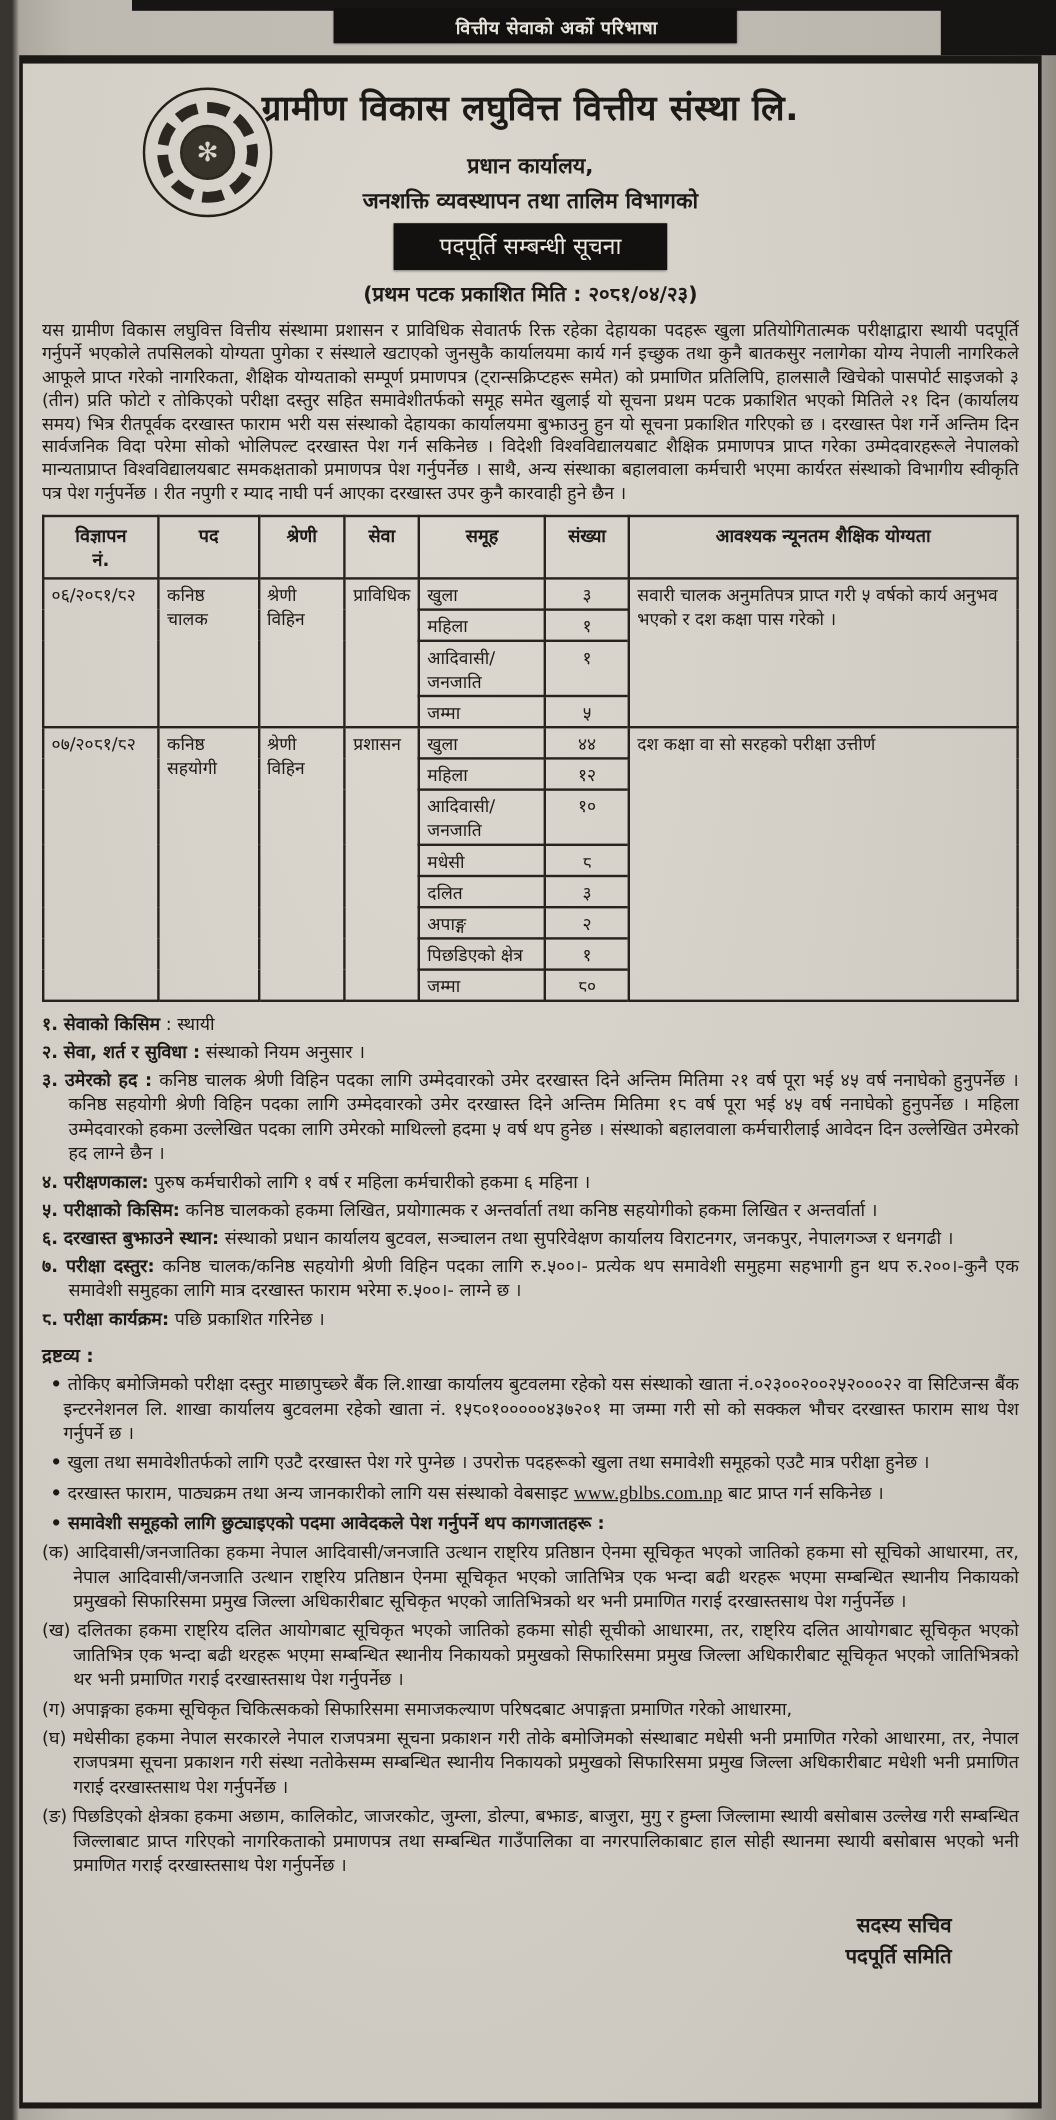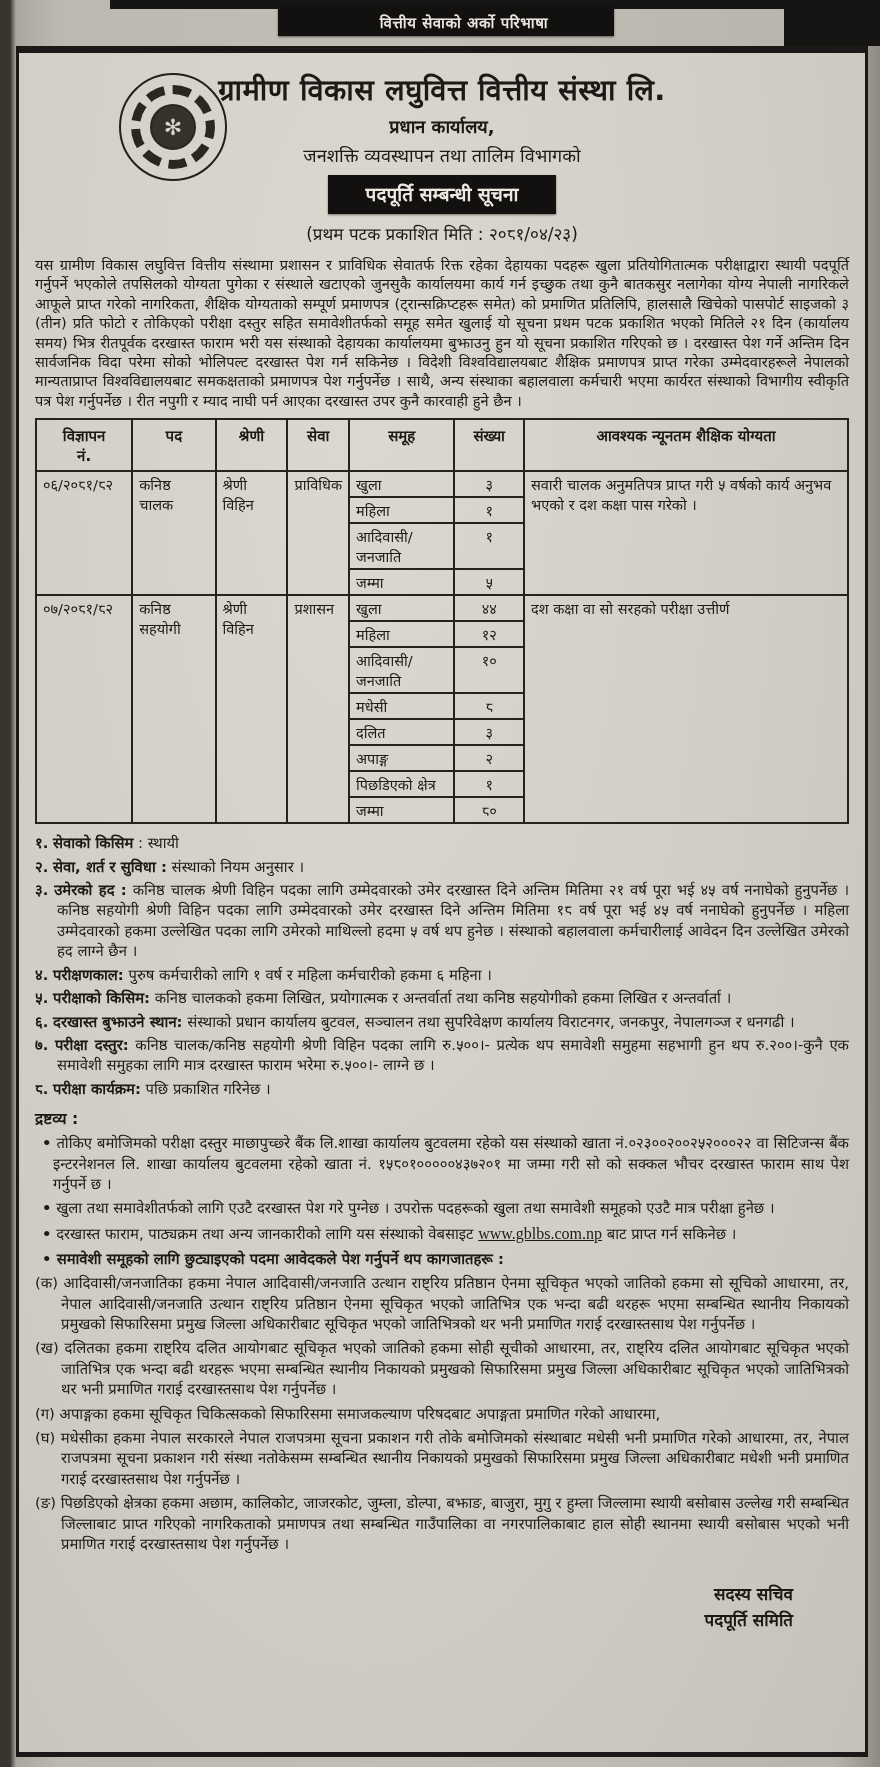--- a/index.html
+++ b/index.html
@@ -20,25 +20,25 @@
     padding:14px 16px 8px 16px; }
   
   .head-wrap { position:relative; text-align:center; }
   .seal { position:absolute; left:84px; top:6px; width:108px; height:108px; border:2px solid #232019;
     border-radius:50%; display:flex; align-items:center; justify-content:center; }
   .seal-ring { width:84px; height:84px; border-radius:50%; border:9px dashed #2a2620;
     display:flex; align-items:center; justify-content:center; }
   .seal-core { width:46px; height:46px; border-radius:50%; border:2px solid #2a2620; background:#37332b;
     display:flex; align-items:center; justify-content:center; color:#d8d4cb; font-size:22px; }
   .org-name { font-size:29px; font-weight:bold; letter-spacing:.5px; padding-top:2px; }
-  .office-line { font-size:18px; font-weight:bold; margin-top:6px; }
-  .dept-line { font-size:18px; font-weight:normal; margin-top:5px; }
-  .title-box { display:inline-block; background:#131110; color:#ece9e1; font-size:19px; font-weight:bold;
+  .office-line { font-size:18px; font-weight:bold; margin-top:17px; }
+  .dept-line { font-size:18px; font-weight:bold; margin-top:5px; }
+  .title-box { display:inline-block; background:#131110; color:#ece9e1; font-size:19px; font-weight:normal;
     padding:6px 38px 7px 38px; margin-top:8px; box-shadow:0 1px 2px rgba(0,0,0,.45); }
-  .pub-date { font-size:17px; font-weight:normal; margin-top:8px; }
+  .pub-date { font-size:17px; font-weight:bold; margin-top:8px; }
   
   .intro { font-size:14.6px; line-height:1.33; text-align:justify; margin-top:10px; }
   
   table { border-collapse:collapse; width:100%; margin-top:8px; }
   th,td { border:2px solid #26231e; padding:2px 6px; font-size:14.5px; vertical-align:top; }
   th { font-weight:bold; font-size:15px; padding:5px 18px; text-align:center; }
   td.topline { padding-top:2px; }
   .qual { width:324px; }
   .cnt { width:52px; text-align:center; }
   

